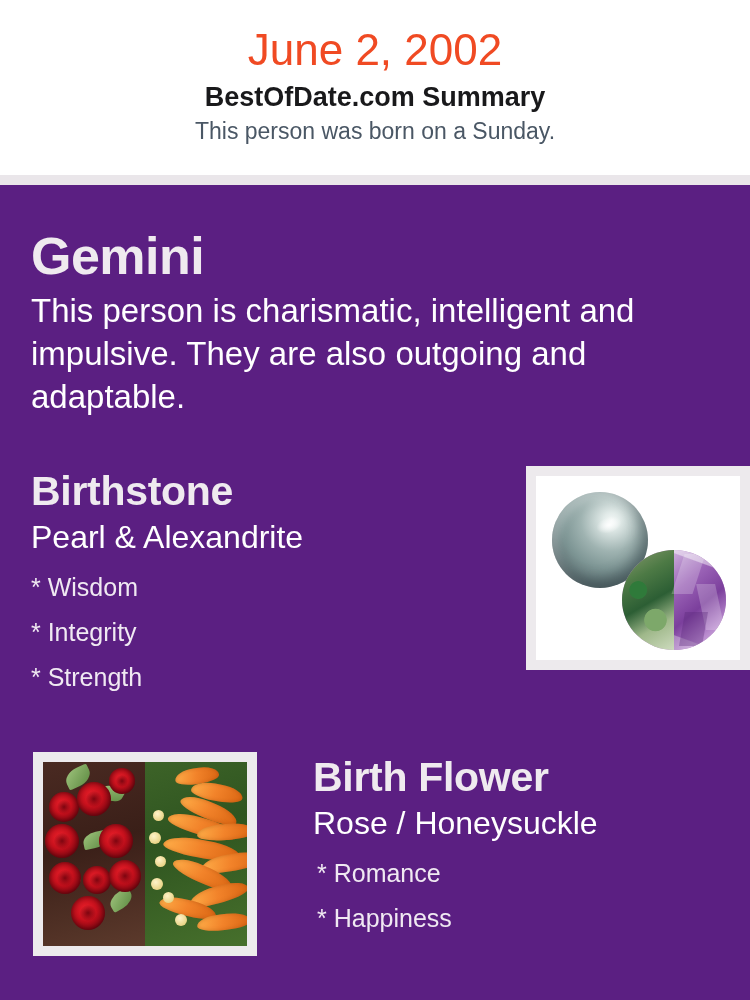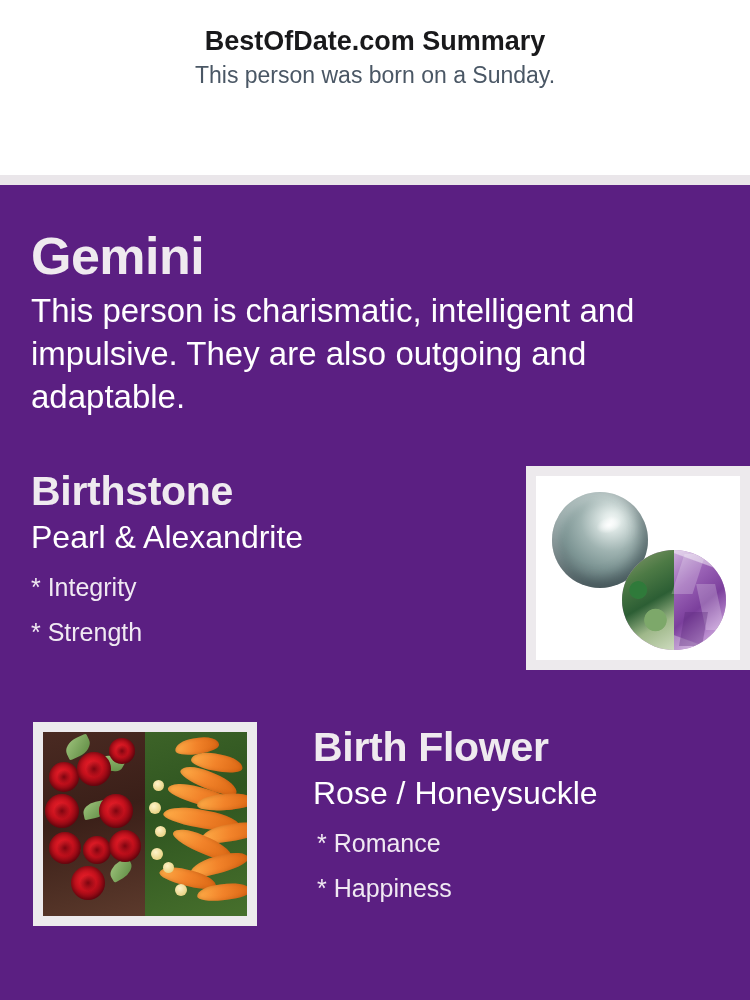--- a/index.html
+++ b/index.html
@@ -206,37 +206,39 @@
     position:absolute; border-radius:50%;
     background:radial-gradient(circle at 40% 35%, #fff3c9, #e9d487 70%, #cbb25d 100%);
   }
 </style>
 </head>
 <body>
 
 <div class="page">
 
   <div class="header">
+    <div class="header-date">June 2, 2002</div>
     <div class="header-sub">BestOfDate.com Summary</div>
     <div class="header-note">This person was born on a Sunday.</div>
   </div>
   <div class="divider"></div>
 
   <div class="body-wrap">
 
     <div class="sign-block">
       <div class="sign-name">Gemini</div>
       <div class="sign-desc">This person is charismatic, intelligent and impulsive. They are also outgoing and adaptable.</div>
     </div>
 
     <div class="section section-stone">
       <div class="sect-text">
         <div class="sect-title">Birthstone</div>
         <div class="sect-sub">Pearl &amp; Alexandrite</div>
         <div class="bullets">
+          <div class="bullet">* Wisdom</div>
           <div class="bullet">* Integrity</div>
           <div class="bullet">* Strength</div>
         </div>
       </div>
 
       <div class="frame frame-stone">
         <div class="frame-inner">
           <div class="pearl"></div>
           <div class="alex">
             <div class="half-green"></div>

